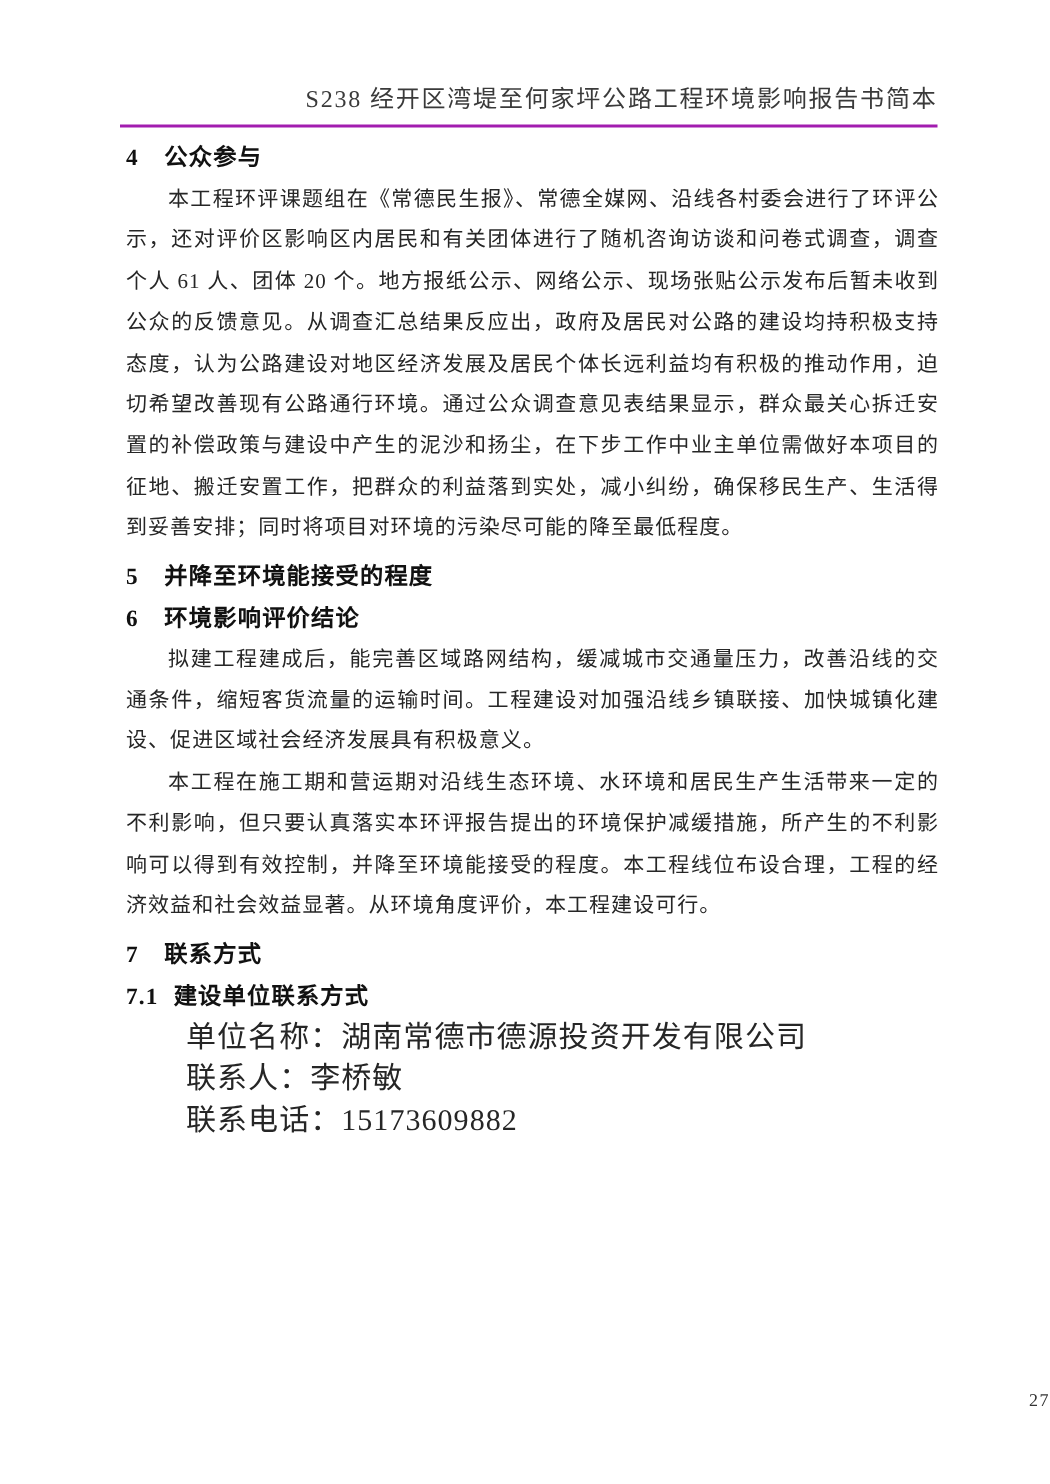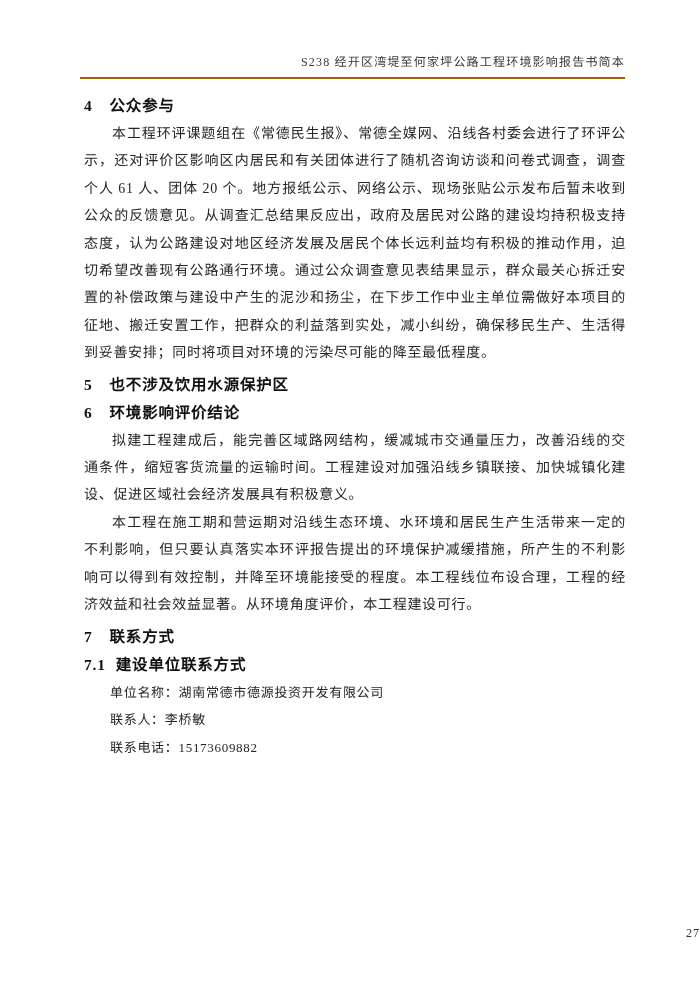--- a/index.html
+++ b/index.html
@@ -14,25 +14,25 @@
     font-family: "Liberation Serif", "DejaVu Serif", serif;
     color: #262626;
     overflow: hidden;
   }
   .running-header {
     position: absolute;
     top: 52px;
     left: 80px;
     width: 545px;
     text-align: right;
-    font-size: 12px;
+    font-size: 16px;
     letter-spacing: 1.2px;
     color: #3a3a3a;
     padding-bottom: 7px;
-    border-bottom: 2px solid #a16207;
+    border-bottom: 2px solid #a21caf;
   }
   .content {
     position: absolute;
     top: 88px;
     left: 84px;
     width: 542px;
   }
   .sec-h {
     font-size: 15.5px;
     font-weight: bold;
@@ -53,21 +53,21 @@
     font-size: 14px;
     line-height: 27.4px;
     text-align: justify;
     text-justify: inter-ideograph;
     text-indent: 2em;
     letter-spacing: 0.7px;
     color: #262626;
     margin: 0;
   }
   .contact-line {
-    font-size: 13px;
+    font-size: 20px;
     line-height: 27.5px;
     text-indent: 2em;
     letter-spacing: 0.7px;
     color: #262626;
     margin: 0;
   }
   .page-footer {
     position: absolute;
     bottom: 48px;
     left: 0;
@@ -86,21 +86,21 @@
   <div class="running-header">S238 经开区湾堤至何家坪公路工程环境影响报告书简本</div>
 
   <div class="content">
 
     <h2 class="sec-h">
       <span class="sec-num">4</span><span class="sec-title">公众参与</span>
     </h2>
     <p class="para">本工程环评课题组在《常德民生报》、常德全媒网、沿线各村委会进行了环评公示，还对评价区影响区内居民和有关团体进行了随机咨询访谈和问卷式调查，调查个人 61 人、团体 20 个。地方报纸公示、网络公示、现场张贴公示发布后暂未收到公众的反馈意见。从调查汇总结果反应出，政府及居民对公路的建设均持积极支持态度，认为公路建设对地区经济发展及居民个体长远利益均有积极的推动作用，迫切希望改善现有公路通行环境。通过公众调查意见表结果显示，群众最关心拆迁安置的补偿政策与建设中产生的泥沙和扬尘，在下步工作中业主单位需做好本项目的征地、搬迁安置工作，把群众的利益落到实处，减小纠纷，确保移民生产、生活得到妥善安排；同时将项目对环境的污染尽可能的降至最低程度。</p>
 
     <h2 class="sec-h">
-      <span class="sec-num">5</span><span class="sec-title">也不涉及饮用水源保护区</span>
+      <span class="sec-num">5</span><span class="sec-title">并降至环境能接受的程度</span>
     </h2>
 
     <h2 class="sec-h">
       <span class="sec-num">6</span><span class="sec-title">环境影响评价结论</span>
     </h2>
     <p class="para">拟建工程建成后，能完善区域路网结构，缓减城市交通量压力，改善沿线的交通条件，缩短客货流量的运输时间。工程建设对加强沿线乡镇联接、加快城镇化建设、促进区域社会经济发展具有积极意义。</p>
     <p class="para">本工程在施工期和营运期对沿线生态环境、水环境和居民生产生活带来一定的不利影响，但只要认真落实本环评报告提出的环境保护减缓措施，所产生的不利影响可以得到有效控制，并降至环境能接受的程度。本工程线位布设合理，工程的经济效益和社会效益显著。从环境角度评价，本工程建设可行。</p>
 
     <h2 class="sec-h">
       <span class="sec-num">7</span><span class="sec-title">联系方式</span>

